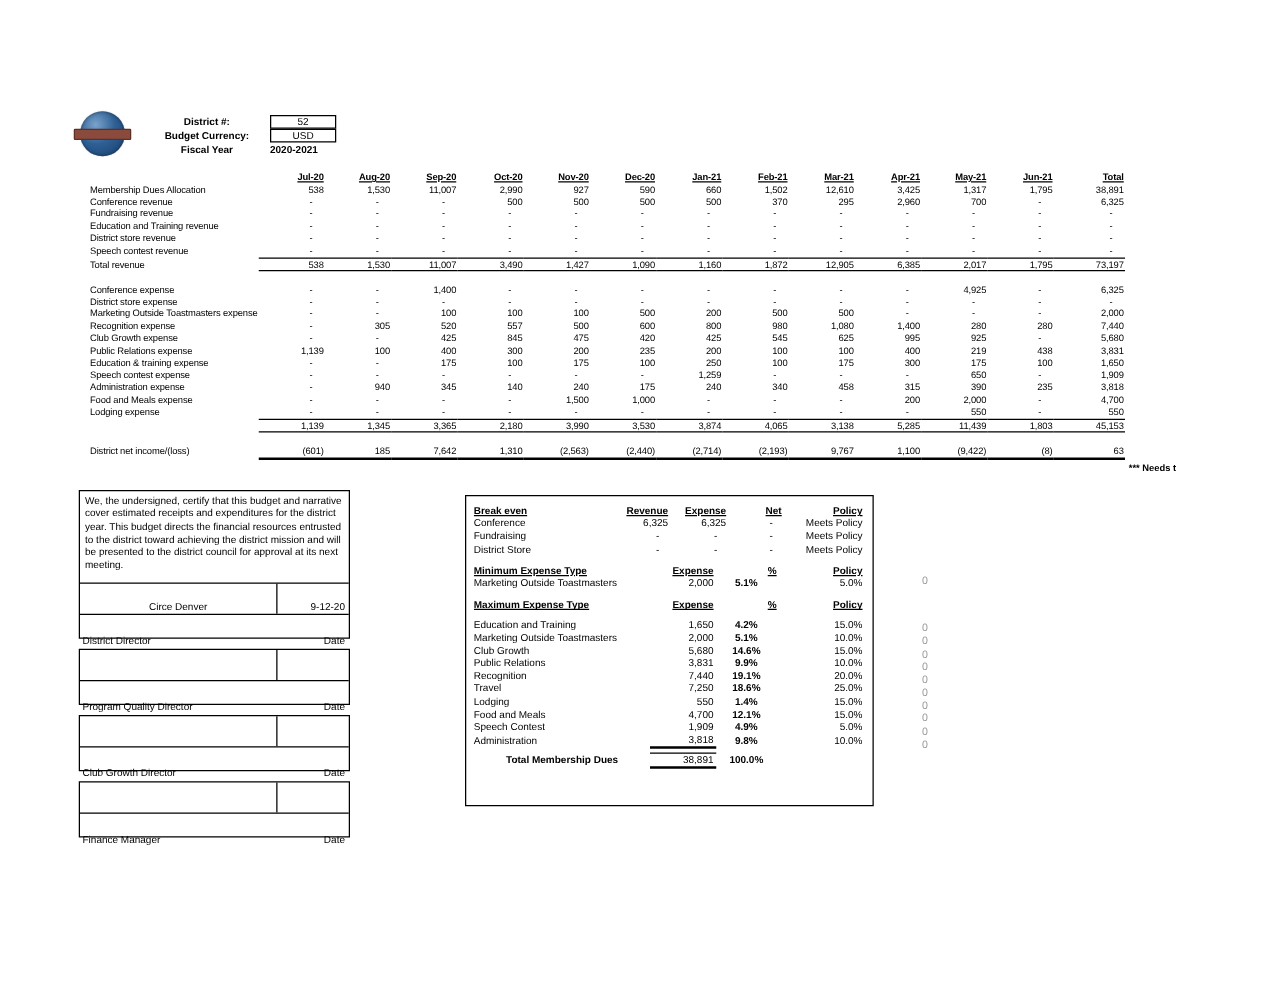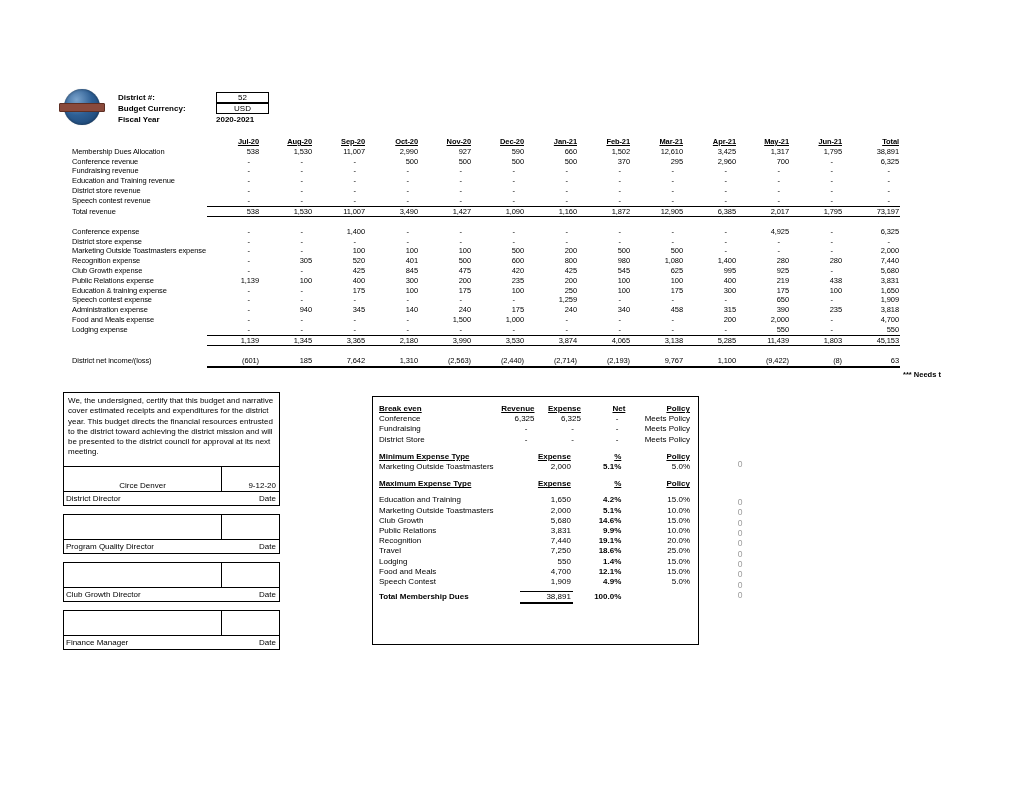--- a/index.html
+++ b/index.html
@@ -21,21 +21,21 @@
     box-shadow: inset 0 0 3px rgba(0,0,0,.45), 0 0 1px rgba(0,0,0,.3);
   }
   .logo .band {
     position: absolute; left: -5px; top: 14px; width: 46px; height: 9px;
     background: #8a4a3c; border: 1px solid #5e2f24; border-radius: 1px;
   }
 
   
   .district-info { position: absolute; left: 118px; top: 92px; font-size: 8px; }
   .di-row { display: flex; align-items: center; height: 11px; }
-  .di-label { width: 98px; text-align: left; font-weight: bold; padding-right: 3px; }
+  .di-label { width: 98px; text-align: center; font-weight: bold; padding-right: 3px; }
   .di-box { width: 53px; height: 11px; border: 1.5px solid #000; text-align: center; line-height: 9px; }
   .di-plain { width: 53px; text-align: left; font-weight: bold; }
 
   
   table.budget { position: absolute; left: 68px; top: 137px; border-collapse: collapse; table-layout: fixed; }
   table.budget td {
     font-size: 7.5px; height: 9.8px; line-height: 9.8px;
     white-space: nowrap; letter-spacing: -0.1px; padding: 0;
   }
   table.budget td.lbl { text-align: left; padding-left: 4px; overflow: hidden; }
@@ -51,35 +51,35 @@
     font-size: 7.5px; font-weight: bold; white-space: nowrap;
   }
 
   
   .cert { position: absolute; left: 63px; top: 392px; width: 217px; font-size: 8px; }
   .cert-unit, .sig-block { border: 1.5px solid #000; background: #fff; }
   .cert-par { padding: 3px 5px 8px 4px; line-height: 10.3px; border-bottom: 1.5px solid #000; }
   .sig-row { display: flex; height: 24px; }
   .sig-cell { flex: 1; border-right: 1.5px solid #000; display: flex; align-items: flex-end; justify-content: center; padding-bottom: 1px; }
   .date-cell { width: 57px; display: flex; align-items: flex-end; justify-content: flex-end; padding: 0 3px 1px 0; }
-  .lbl-row { display: flex; justify-content: space-between; padding: 2px 3px 2px 2px; height: 14px; border-top: 1.5px solid #000; }
+  .lbl-row { display: flex; justify-content: space-between; padding: 16px 3px 2px 2px; height: 14px; border-top: 1.5px solid #000; }
   .sig-block { margin-top: 8px; }
 
   
   .analysis {
     position: absolute; left: 372px; top: 396px; width: 327px; height: 249px;
     border: 1.5px solid #000; padding: 7px 6px 0 6px; background: #fff;
   }
   table.an { border-collapse: collapse; table-layout: fixed; width: 100%; }
   table.an td { font-size: 8px; height: 10.2px; line-height: 10.2px; white-space: nowrap; overflow: hidden; padding: 0; }
   table.an td.l { text-align: left; }
   table.an td.r { text-align: right; padding-right: 2px; }
   table.an td.dash { padding-right: 9px; }
   table.an td.h { font-weight: bold; text-decoration: underline; margin-left: 41px; }
-  table.an td.b { font-weight: bold; }
+  table.an td.b { font-weight: bold; text-align: center; }
   table.an td.thick-under { border-bottom: 2px solid #000; }
   table.an td.dues-val { border-top: 1px solid #000; border-bottom: 2.5px solid #000; }
   table.an tr.gap6 td { height: 6px; }
   table.an tr.gap4 td { height: 4px; }
   .an-spacer { height: 7px; }
 
   .side-zero { position: absolute; left: 733px; width: 14px; text-align: center; font-size: 8.5px; color: #9a9a9a; }
 </style>
 </head>
 <body>
@@ -301,21 +301,21 @@
           <td class="num dash">-</td>
           <td class="num dash">-</td>
           <td class="num dash">-</td>
           <td class="num">2,000</td>
         </tr>
         <tr>
           <td class="lbl">Recognition expense</td>
           <td class="num dash">-</td>
           <td class="num">305</td>
           <td class="num">520</td>
-          <td class="num">401</td>
+          <td class="num">557</td>
           <td class="num">500</td>
           <td class="num">600</td>
           <td class="num">800</td>
           <td class="num">980</td>
           <td class="num">1,080</td>
           <td class="num">1,400</td>
           <td class="num">280</td>
           <td class="num">280</td>
           <td class="num">7,440</td>
         </tr>
@@ -662,20 +662,26 @@
             <td class="r">4,700</td>
             <td class="r b">12.1%</td>
             <td class="r">15.0%</td>
           </tr>
           <tr>
             <td class="l">Speech Contest</td>
             <td class="r">1,909</td>
             <td class="r b">4.9%</td>
             <td class="r">5.0%</td>
           </tr>
+          <tr>
+            <td class="l">Administration</td>
+            <td class="r thick-under">3,818</td>
+            <td class="r b">9.8%</td>
+            <td class="r">10.0%</td>
+          </tr>
           <tr class="gap4">
             <td class="" colspan="4"></td>
           </tr>
           <tr>
             <td class="l b">Total Membership Dues</td>
             <td class="r dues-val">38,891</td>
             <td class="r b">100.0%</td>
             <td class="r"></td>
           </tr>
         </tbody>

